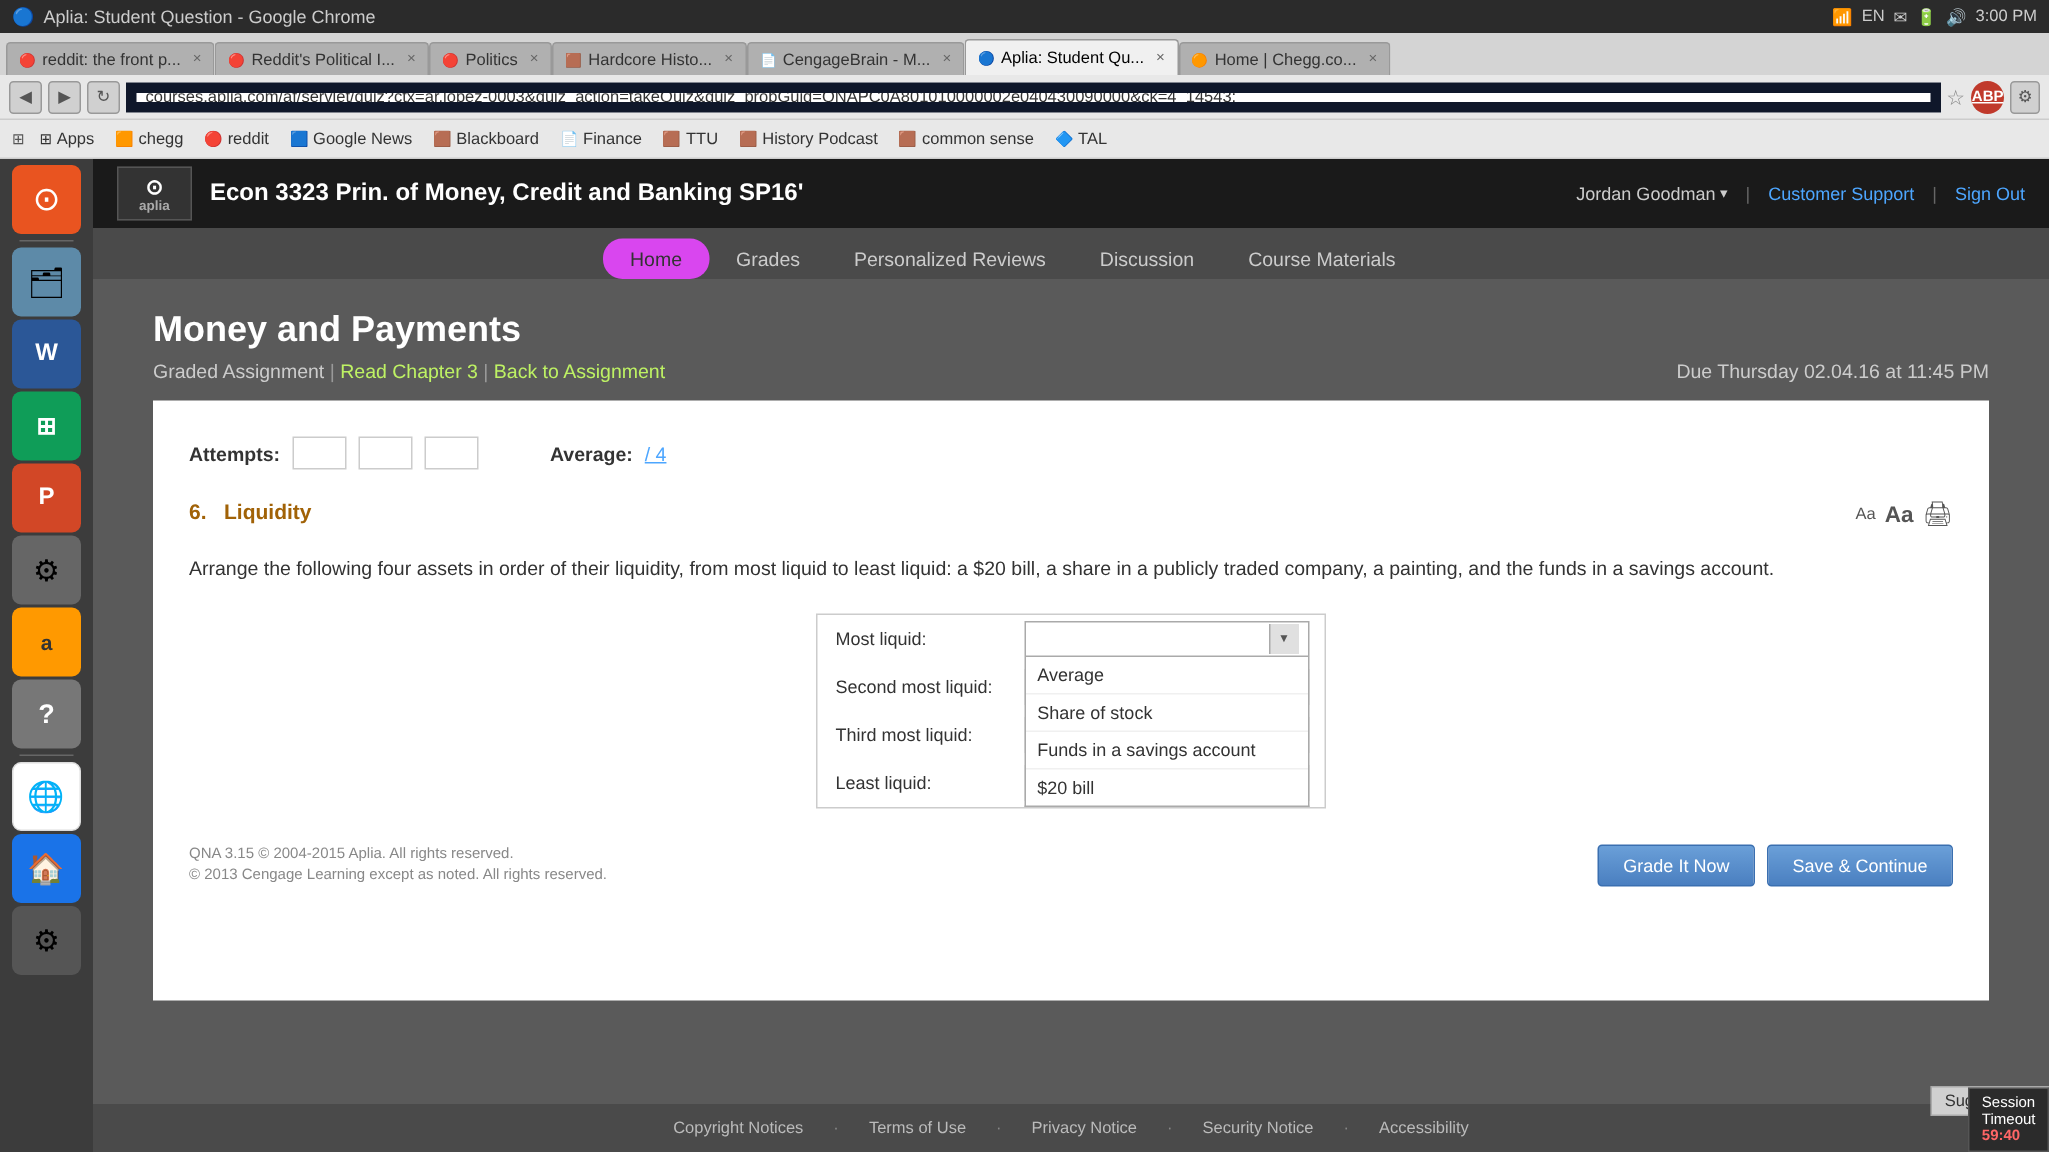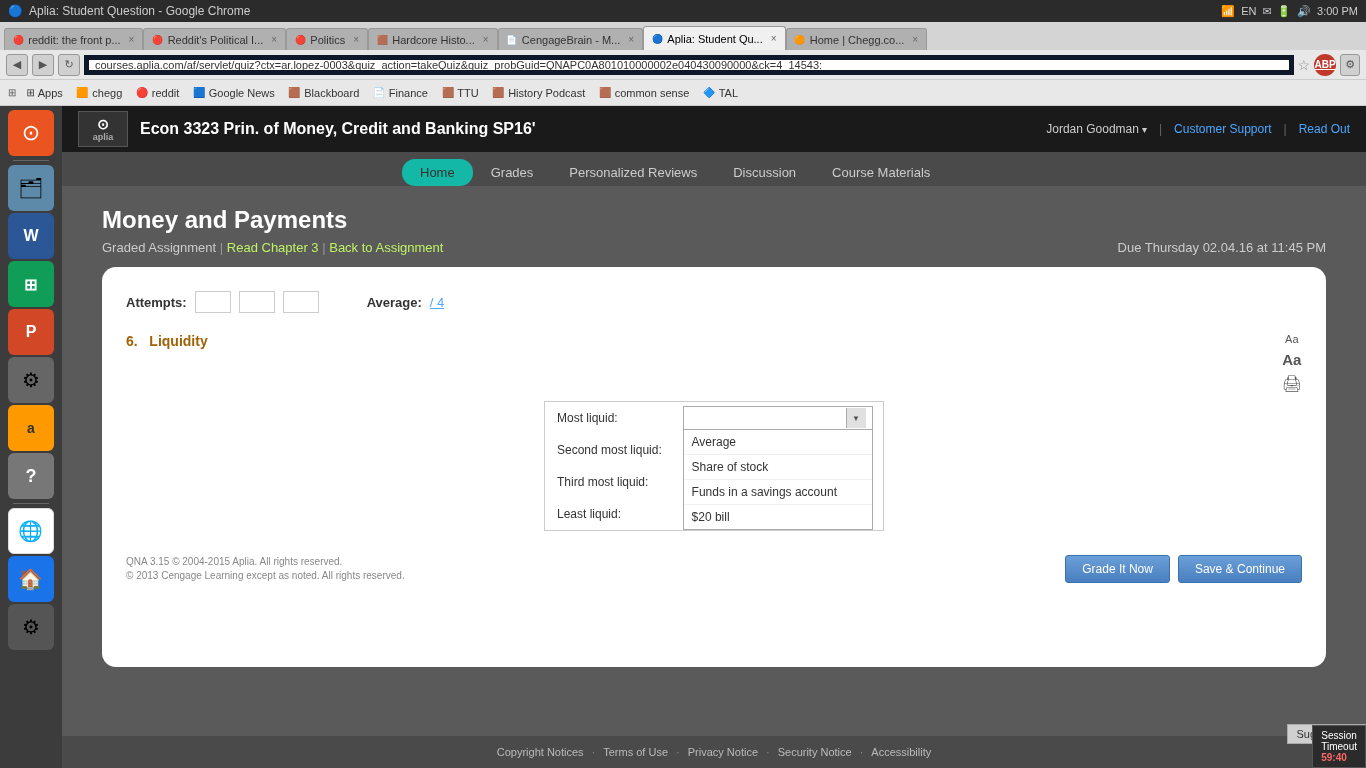--- a/index.html
+++ b/index.html
@@ -71,21 +71,21 @@
       border: 1px solid #999;
       border-radius: 3px;
       display: flex; align-items: center; justify-content: center;
       cursor: pointer;
       font-size: 11px;
       color: #555;
     }
     .address-bar {
       flex: 1;
       height: 20px;
-      border: 5px solid #0f172a;
+      border: 7px solid #0f172a;
       padding: 0 6px;
       font-size: 11px;
       background: white;
       color: #333;
     }
     .nav-addon-btn {
       width: 22px; height: 22px;
       background: #c0392b;
       border-radius: 50%;
       display: flex; align-items: center; justify-content: center;
@@ -208,21 +208,21 @@
       padding: 0 0 0 340px;
     }
     .aplia-nav-tab {
       padding: 6px 18px;
       color: #ccc;
       cursor: pointer;
       font-size: 13px;
       border-radius: 4px 4px 0 0;
     }
     .aplia-nav-tab.active {
-      background: #14b8a6;
+      background: #d946ef;
       color: #333;
       border-radius: 13px;
     }
 
     
     .page-content {
       flex: 1;
       background: #5a5a5a;
       padding: 20px 40px;
       overflow-y: auto;
@@ -246,21 +246,21 @@
       font-size: 13px;
     }
     .assignment-meta a { color: #bef264; text-decoration: none; cursor: pointer; }
     .assignment-meta .separator { color: #999; }
     .due-date { color: white; font-weight: bold; }
     .due-date span { color: #ccc; font-weight: normal; }
 
     
     .quiz-container {
       background: white;
-      border-radius: 14px;
+      border-radius: 0;
       padding: 24px;
       min-height: 400px;
     }
 
     
     .attempts-row {
       display: flex;
       align-items: center;
       margin-bottom: 20px;
       gap: 8px;
@@ -286,21 +286,20 @@
       font-size: 13px;
       color: #333;
       line-height: 1.5;
       margin-bottom: 20px;
     }
     .font-controls {
       float: right;
       display: flex;
       align-items: center;
       gap: 6px;
-      flex-direction: column;
     }
     .font-sm { font-size: 11px; color: #555; cursor: pointer; }
     .font-lg { font-size: 15px; color: #555; cursor: pointer; font-weight: bold; }
     .print-icon { font-size: 16px; color: #555; cursor: pointer; }
 
     
     .liquidity-table {
       display: table;
       border: 1px solid #ccc;
       margin: 0 auto;
@@ -403,21 +402,21 @@
 
     
     .page-footer {
       background: #4a4a4a;
       padding: 10px 0;
       text-align: center;
       font-size: 11px;
       color: #bbb;
       display: flex;
       justify-content: center;
-      gap: 8px;
+      gap: 20px;
     }
     .page-footer a { color: #bbb; text-decoration: none; cursor: pointer; }
     .page-footer-dot { color: #888; }
 
     
     .session-timeout {
       position: fixed;
       bottom: 0;
       right: 0;
       background: #2b2b2b;
@@ -618,21 +617,21 @@
     </div>
     <span class="aplia-course-title">Econ 3323 Prin. of Money, Credit and Banking SP16'</span>
     <div class="aplia-header-right">
       <div class="user-dropdown">
         <span>Jordan Goodman</span>
         <span class="dropdown-arrow">▾</span>
       </div>
       <span class="separator">|</span>
       <a>Customer Support</a>
       <span class="separator">|</span>
-      <a>Read Out</a>
+      <a>Sign Out</a>
     </div>
   </div>
 
   <div class="aplia-nav">
     <div class="aplia-nav-tab active">
       <span>Home</span>
     </div>
     <div class="aplia-nav-tab">
       <span>Grades</span>
     </div>
@@ -684,20 +683,21 @@
           <span>6.</span>
           &nbsp;
           <span>Liquidity</span>
         </div>
         <div class="font-controls">
           <span class="font-sm">Aa</span>
           <span class="font-lg">Aa</span>
           <span class="print-icon">🖨</span>
         </div>
       </div>
+      <div class="question-text">Arrange the following four assets in order of their liquidity, from most liquid to least liquid: a $20 bill, a share in a publicly traded company, a painting, and the funds in a savings account.</div>
 
       <div class="liquidity-table">
 
         <div class="liquidity-row">
           <div class="liquidity-label">Most liquid:</div>
           <div class="liquidity-control">
             <div class="dropdown-open-container">
               <div class="dropdown-trigger">
                 <span></span>
                 <div class="dropdown-arrow-btn">▼</div>

